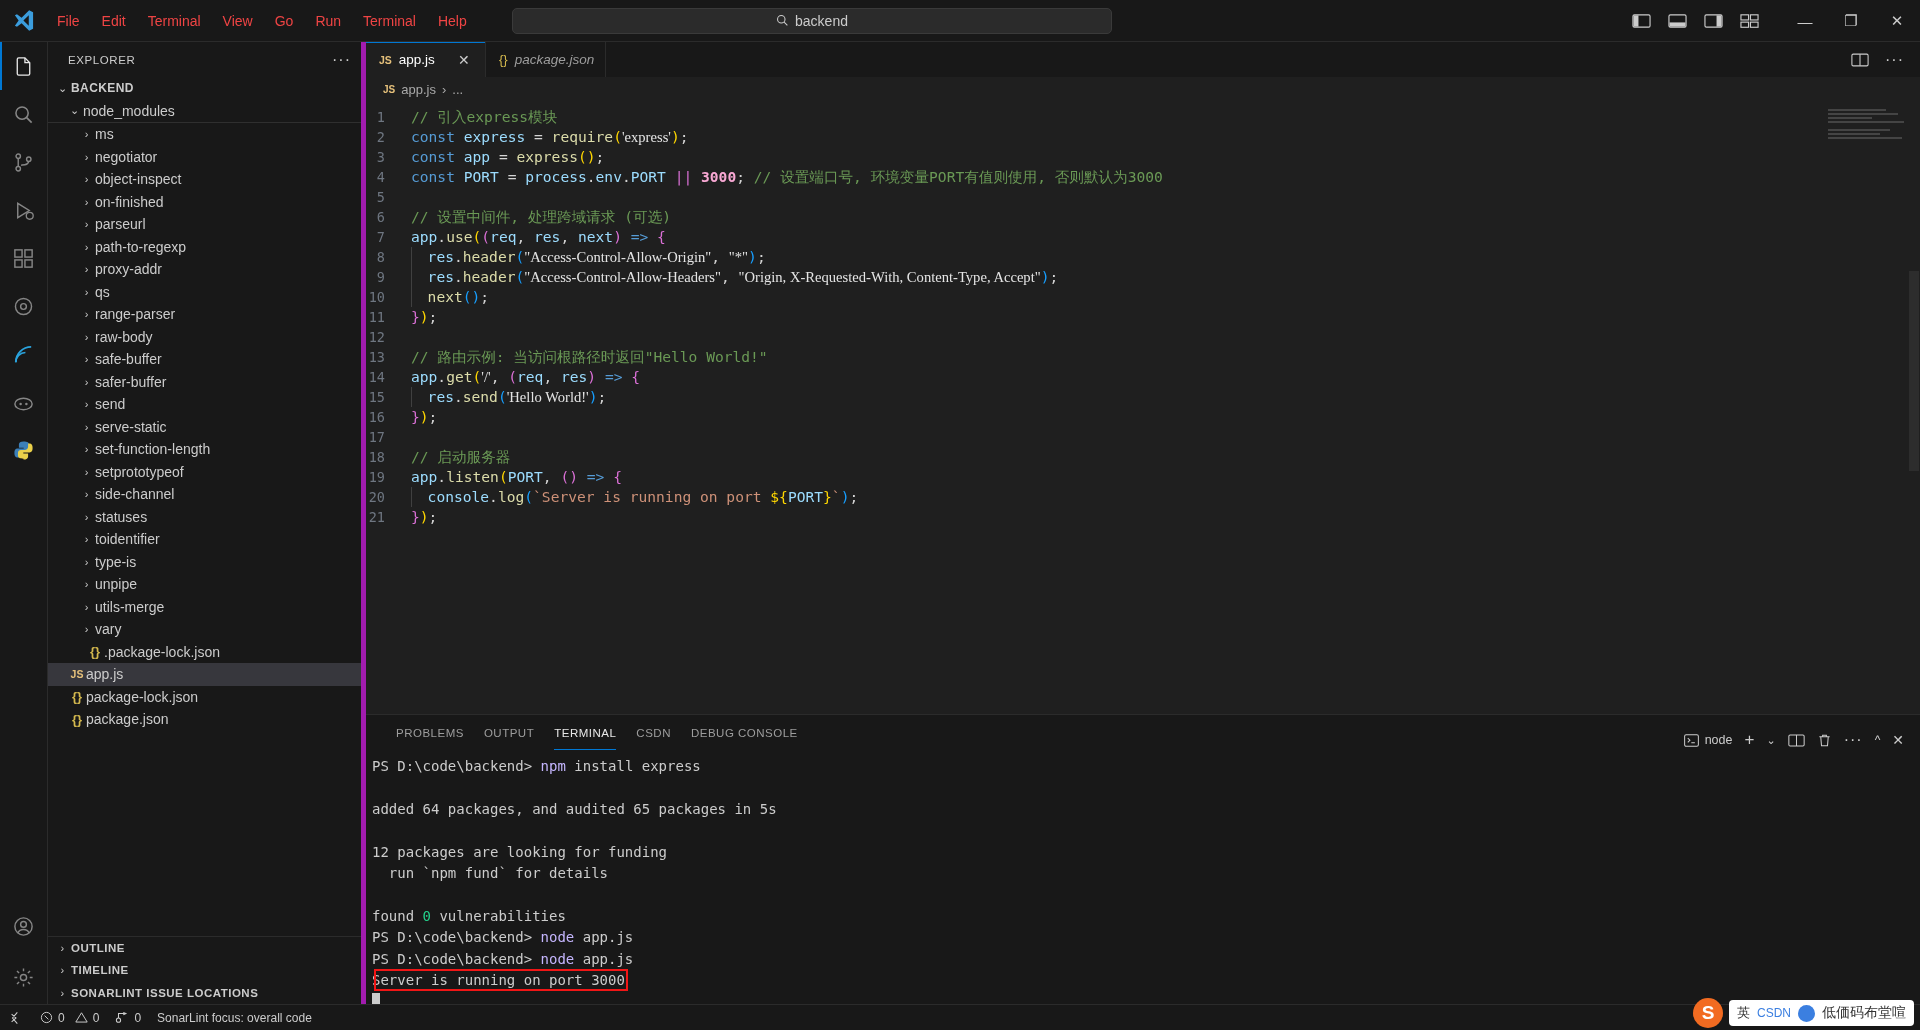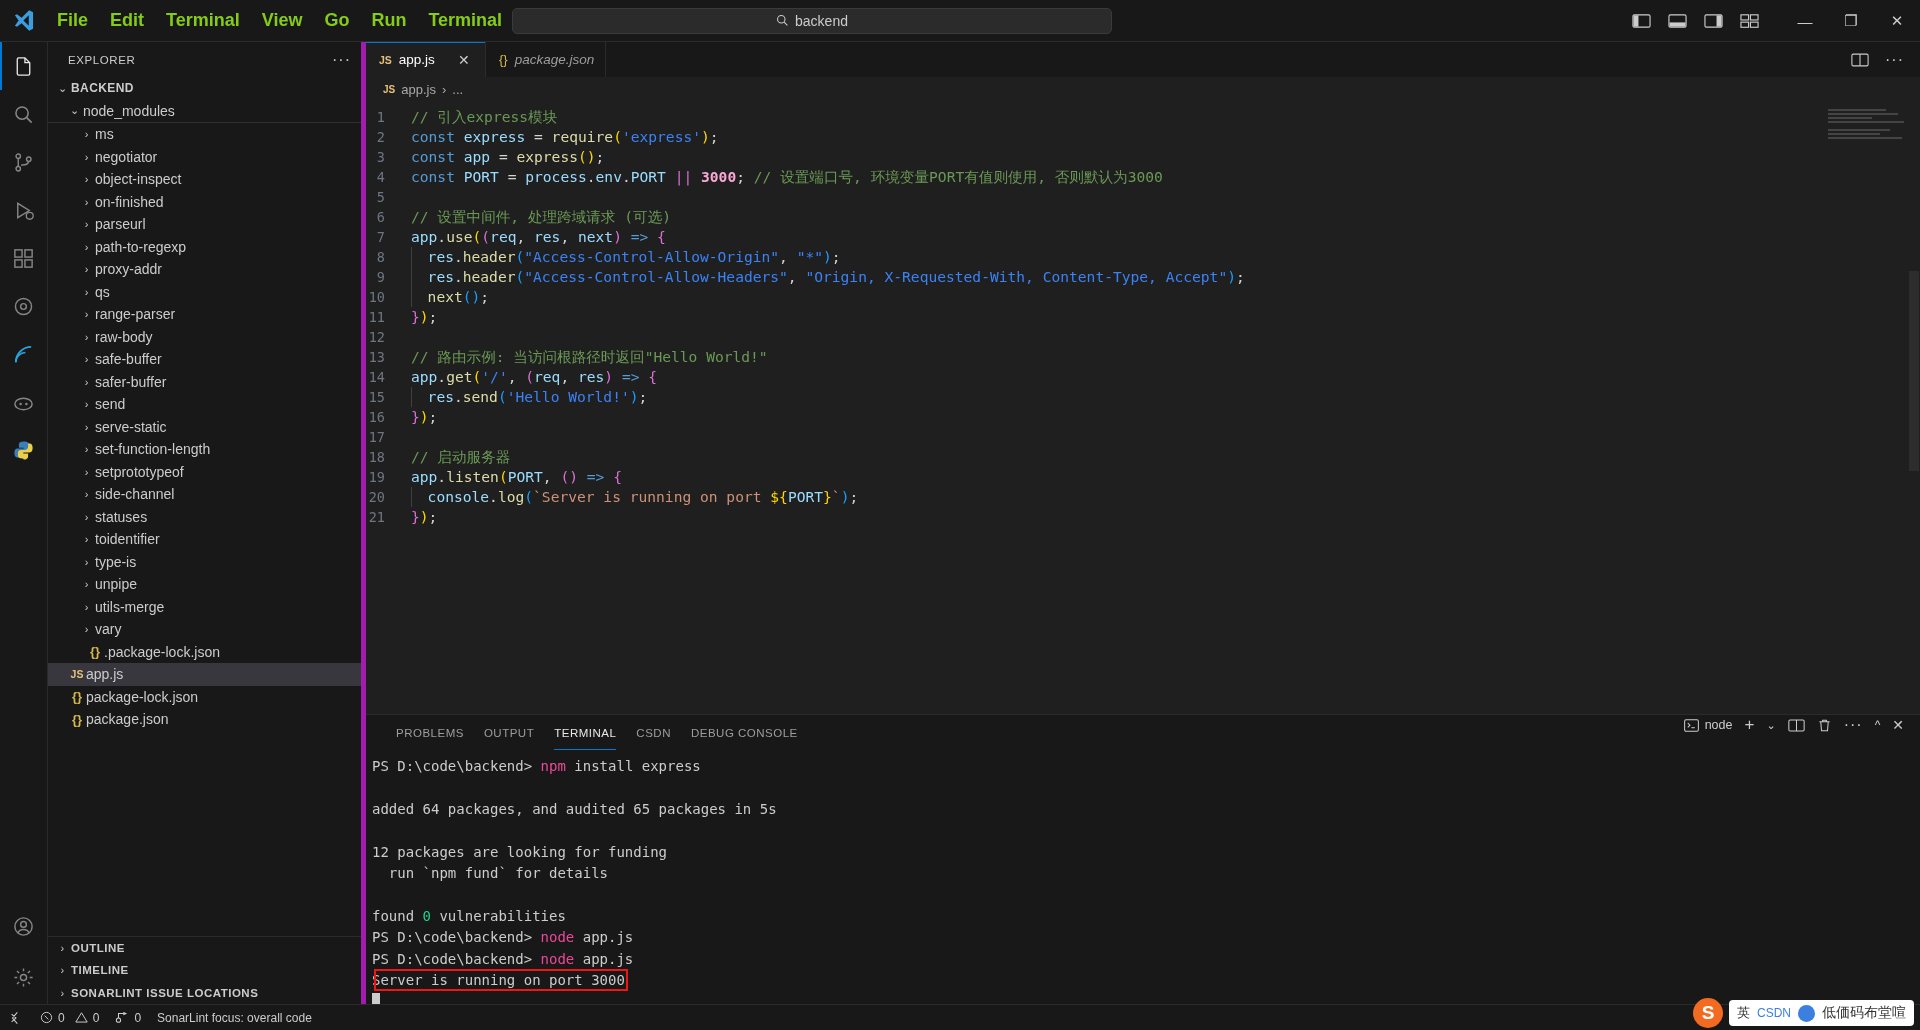--- a/index.html
+++ b/index.html
@@ -16,22 +16,22 @@
   .titlebar {
     height: 42px; min-height: 42px;
     background: #181818;
     display: flex; align-items: center;
     border-bottom: 1px solid #2b2b2b;
     position: relative;
   }
   .vs-logo { width: 46px; display:flex; align-items:center; justify-content:center; }
   .menu-items { display: flex; align-items: center; gap: 0px; }
   .menu-item {
-    font-size: 18px; color: #84cc16; padding: 4px 11px; cursor: default;
-    border-radius: 3px; white-space: nowrap; font-weight: bold;
+    font-size: 14px; color: #ef4444; padding: 4px 11px; cursor: default;
+    border-radius: 3px; white-space: nowrap;
   }
   .nav-arrows { display: flex; align-items: center; gap: 22px; margin-left: 58px; }
   .nav-arrow { font-size: 19px; color: #8a8a8a; width: 22px; text-align: center; }
   .nav-arrow.enabled { color: #cfcfcf; }
   .searchbar {
     position:absolute; left: 512px; width: 600px; height: 26px;
     background: #2b2b2b; border: 1px solid #3a3a3a; border-radius: 5px;
     display: flex; align-items: center; justify-content: center; gap: 6px;
     font-size: 14px; color: #cccccc;
   }
@@ -134,50 +134,50 @@
   }
   .mm-line { height:2px; margin-bottom:2px; background:#6a6a6a; }
   .vscroll { position:absolute; right:0; top:0; width:14px; bottom:0; }
   .vscroll .thumb { position:absolute; right:1px; top:170px; width:10px; height:200px; background:#4a4a4a55; }
 
   
   .t-com { color: #6a9955; }
   .t-kw  { color: #569cd6; }
   .t-var { color: #9cdcfe; }
   .t-fn  { color: #dcdcaa; margin-top: 48px; }
-  .t-str { color: #3b82f6; }
+  .t-str { color: #e5e5e5; font-family: Liberation Serif, serif; }
   .t-num { color: #f9a8d4; font-weight: bold; }
   .t-op  { color: #d4d4d4; }
   .t-p1  { color: #ffd700; }
   .t-p2  { color: #da70d6; }
   .t-p3  { color: #179fff; }
   .t-tpl { color: #ce9178; }
   .t-tplv{ color: #ffd700; }
 
   
   .panel { height: 290px; min-height:290px; background: #181818; display:flex; flex-direction:column; border-top:1px solid #2b2b2b; }
-  .panel-head { height: 35px; display: flex; align-items: flex-start; padding-left: 20px; }
+  .panel-head { height: 35px; display: flex; align-items: flex-end; padding-left: 20px; }
   .ptab {
     font-size: 11.5px; letter-spacing: .5px; color: #9d9d9d; padding: 0 10px;
     height: 35px; display:flex; align-items:center; position: relative; cursor:default;
   }
   .ptab.active { color: #e7e7e7; }
   .ptab.active::after {
     content:''; position:absolute; left:10px; right:10px; bottom:0; height:1px; background:#0078d4;
   }
   .panel-actions { margin-left:auto; display:flex; align-items:center; gap: 12px; padding-right: 16px; color:#cccccc; font-size:14px;}
   .term-chip { display:flex; align-items:center; gap:6px; font-size:12.5px; color:#cccccc; }
   .panel-body { flex: 1; display: flex; overflow: hidden; }
   .term {
     flex: 1; font-family: "DejaVu Sans Mono","Liberation Mono", monospace; font-size: 14px;
     line-height: 21.4px; color: #cccccc; padding: 6px 0 0 0; white-space: pre; position: relative;
     padding-left: 6px;
   }
   .term-line { height: 21.4px; padding-left: 0; }
-  .y { color: #ec4899; margin-top: 31px; }
+  .y { color: #c4b5fd; margin-top: 31px; }
   .g { color: #23d18b; }
   .hl-box {
     position: absolute; border: 2px solid #f11616; left: 2px; width: 254px; height: 22px;
   }
   .cursor-blk { display:inline-block; width:8px; height:15px; background:#cccccc; vertical-align:-2px; }
 
   
   .statusbar {
     height: 26px; min-height:26px; background: #181818; display: flex; align-items: center;
     font-size: 12px; color: #cccccc; border-top:1px solid #2b2b2b; position:relative;

